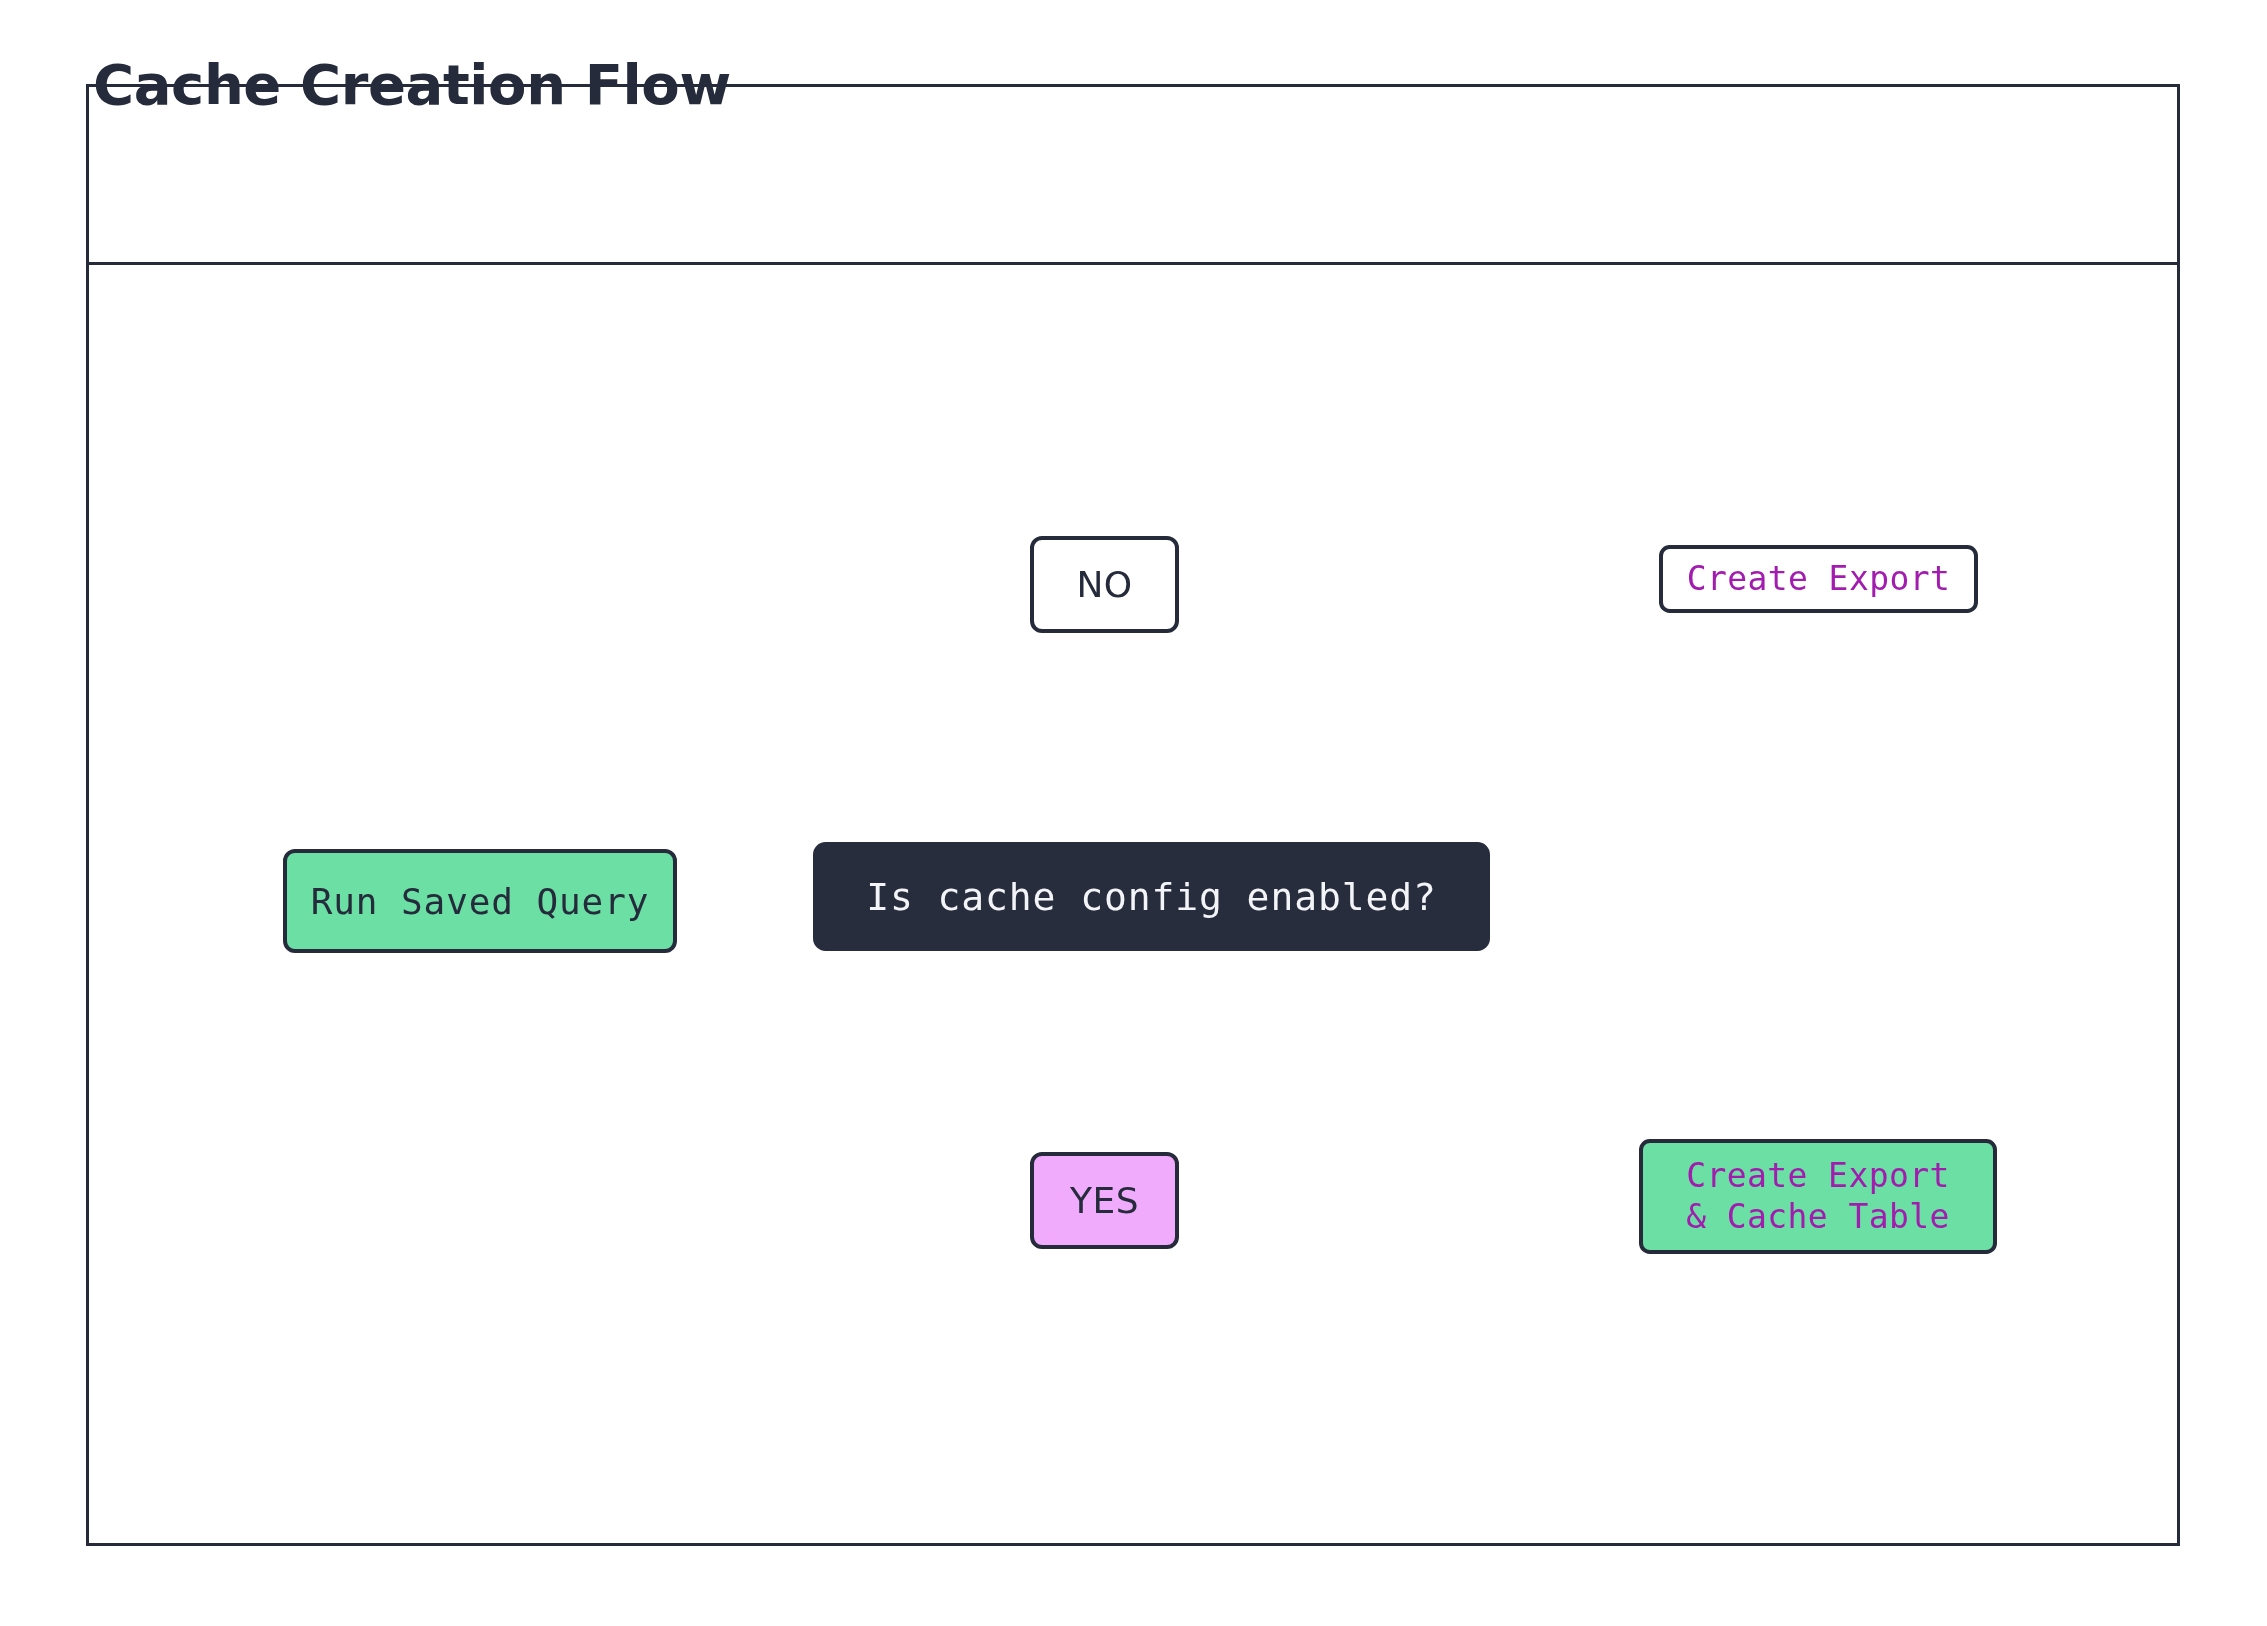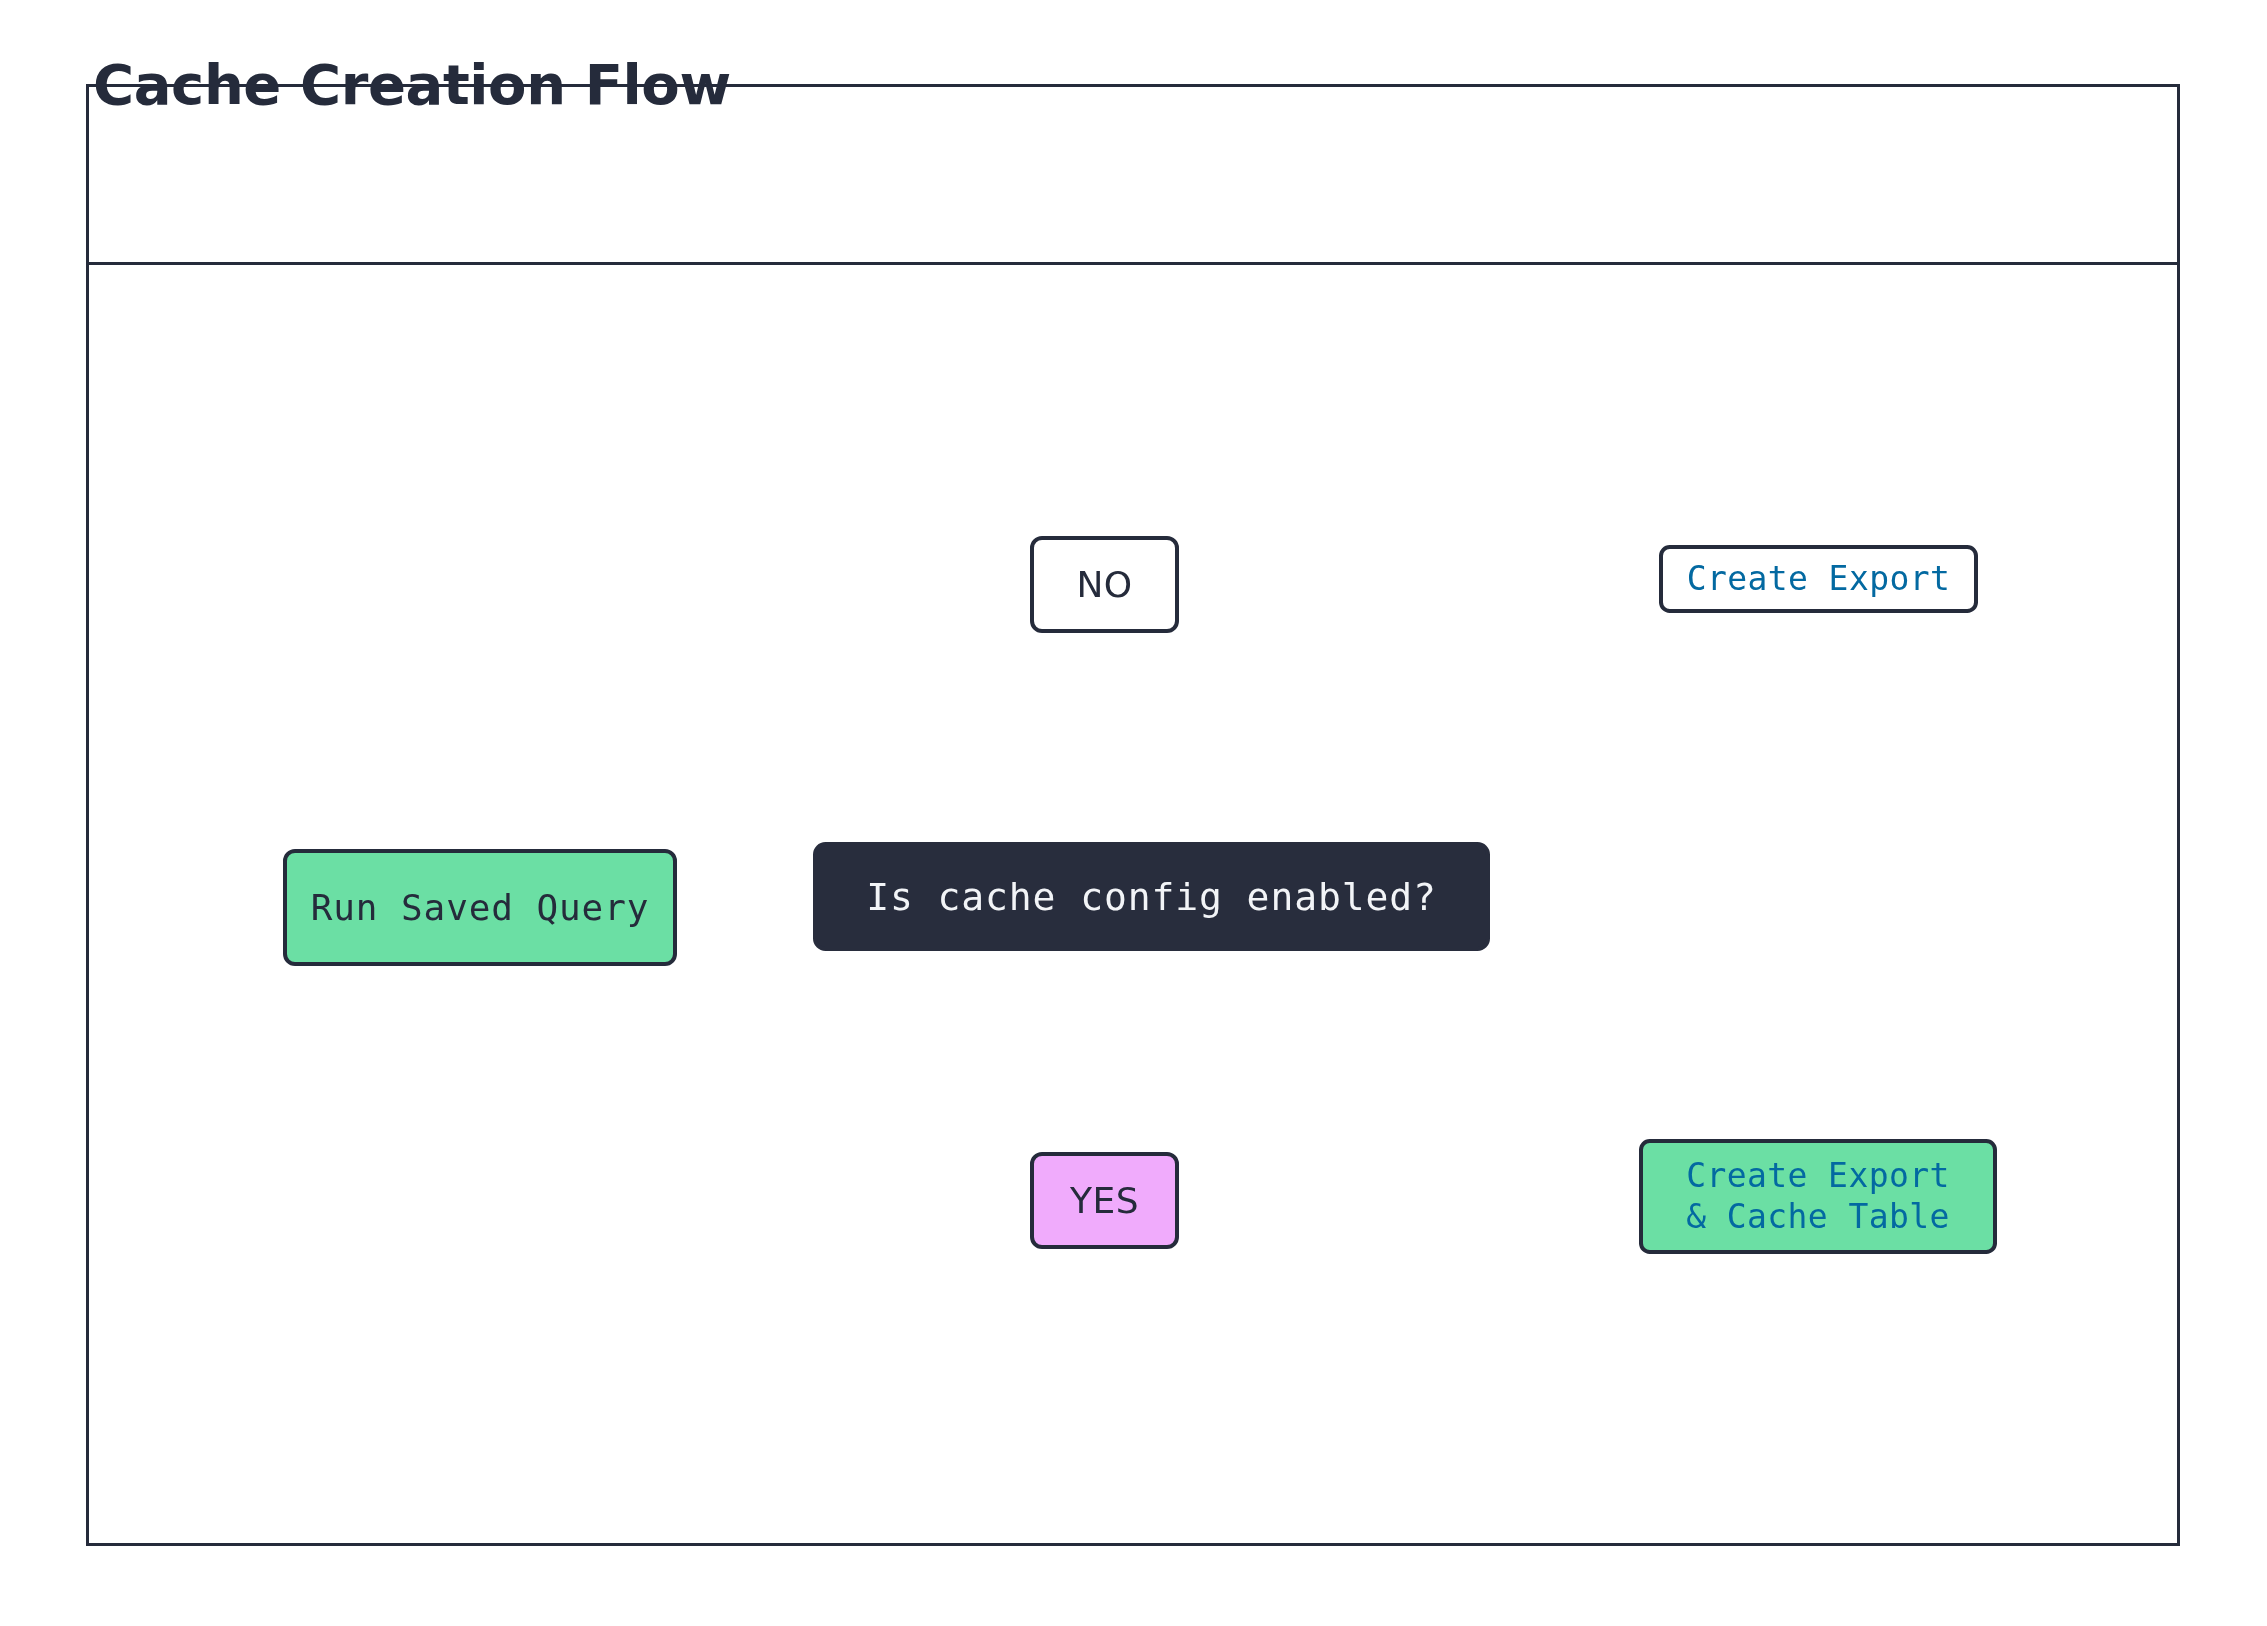--- a/index.html
+++ b/index.html
@@ -78,21 +78,21 @@
     text-align: center;
     font-family: "DejaVu Sans Mono", monospace;
     border: 4.5px solid #252B3B;
     border-radius: 12px;
   }
 
   .node-process {
     left: 283px;
     top: 849px;
     width: 394px;
-    height: 117px;
+    height: 104px;
     background: #6BDFA4;
     color: #252B3B;
     font-size: 36px;
     letter-spacing: 0.9px;
   }
 
   .node-decision {
     left: 813px;
     top: 842px;
     width: 677px;
@@ -129,21 +129,21 @@
   .db-label {
     position: absolute;
     box-sizing: border-box;
     display: flex;
     align-items: center;
     justify-content: center;
     text-align: center;
     font-family: "DejaVu Sans Mono", monospace;
     border: 4.5px solid #252B3B;
     border-radius: 10.7px;
-    color: #0369a1;
+    color: #a21caf;
     line-height: 1.22;
     white-space: pre-line;
   }
 
   .db-label-top {
     left: 1659px;
     top: 545px;
     width: 319px;
     height: 68px;
     background: #ffffff;

